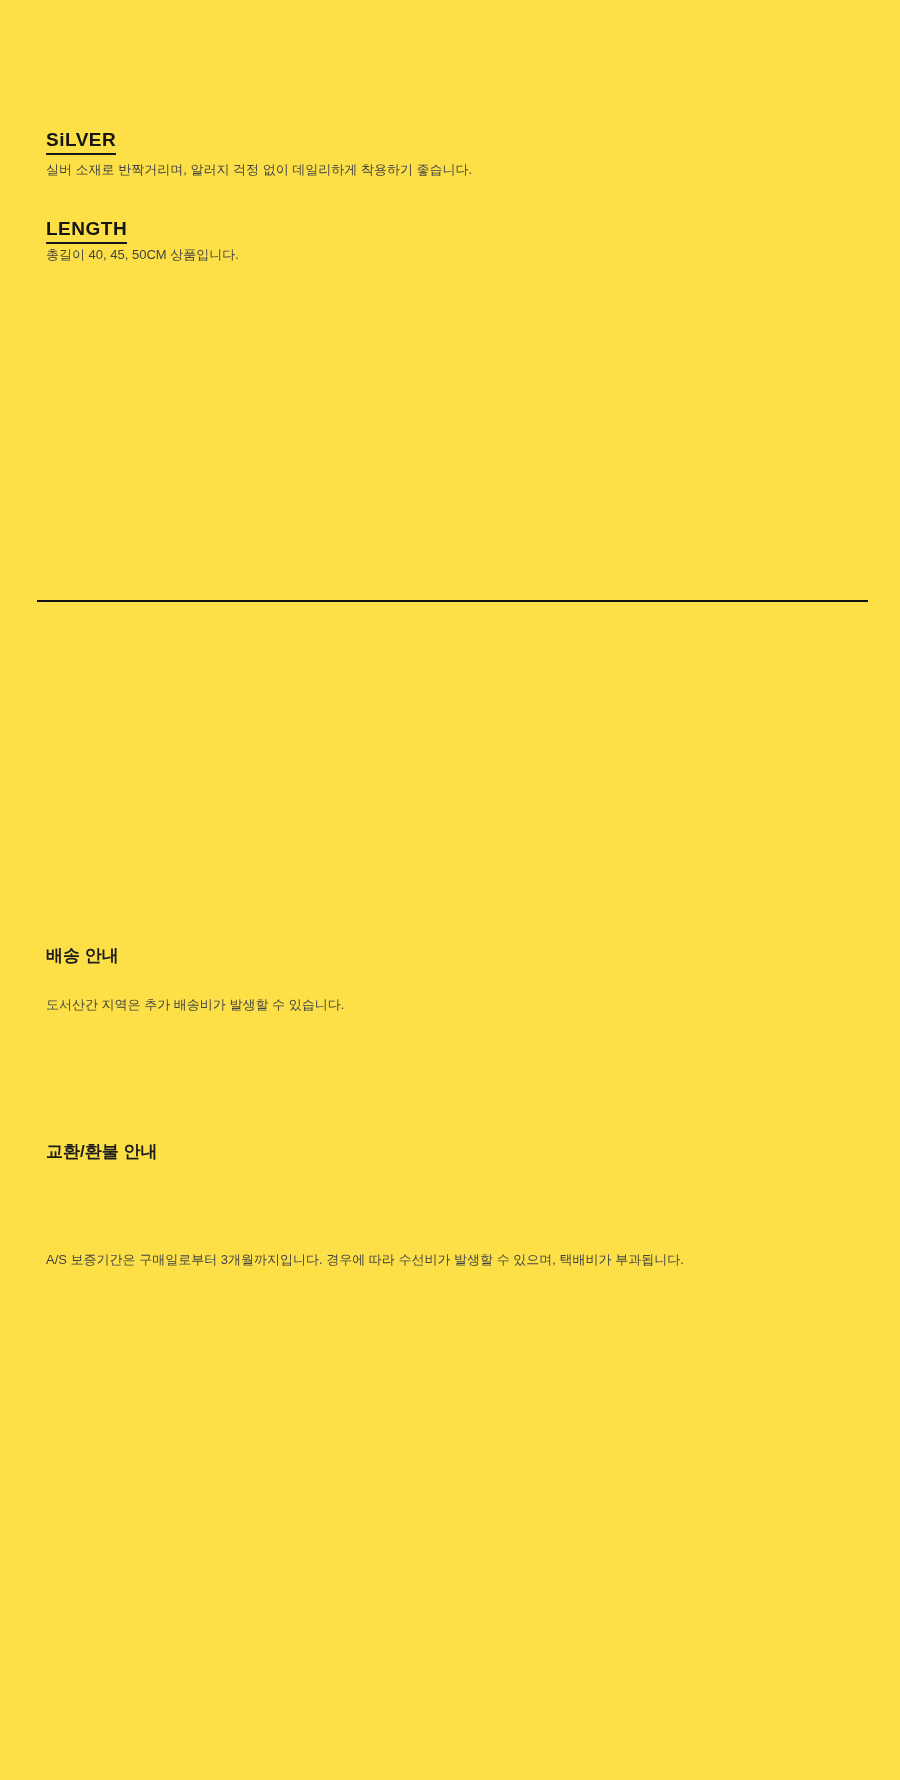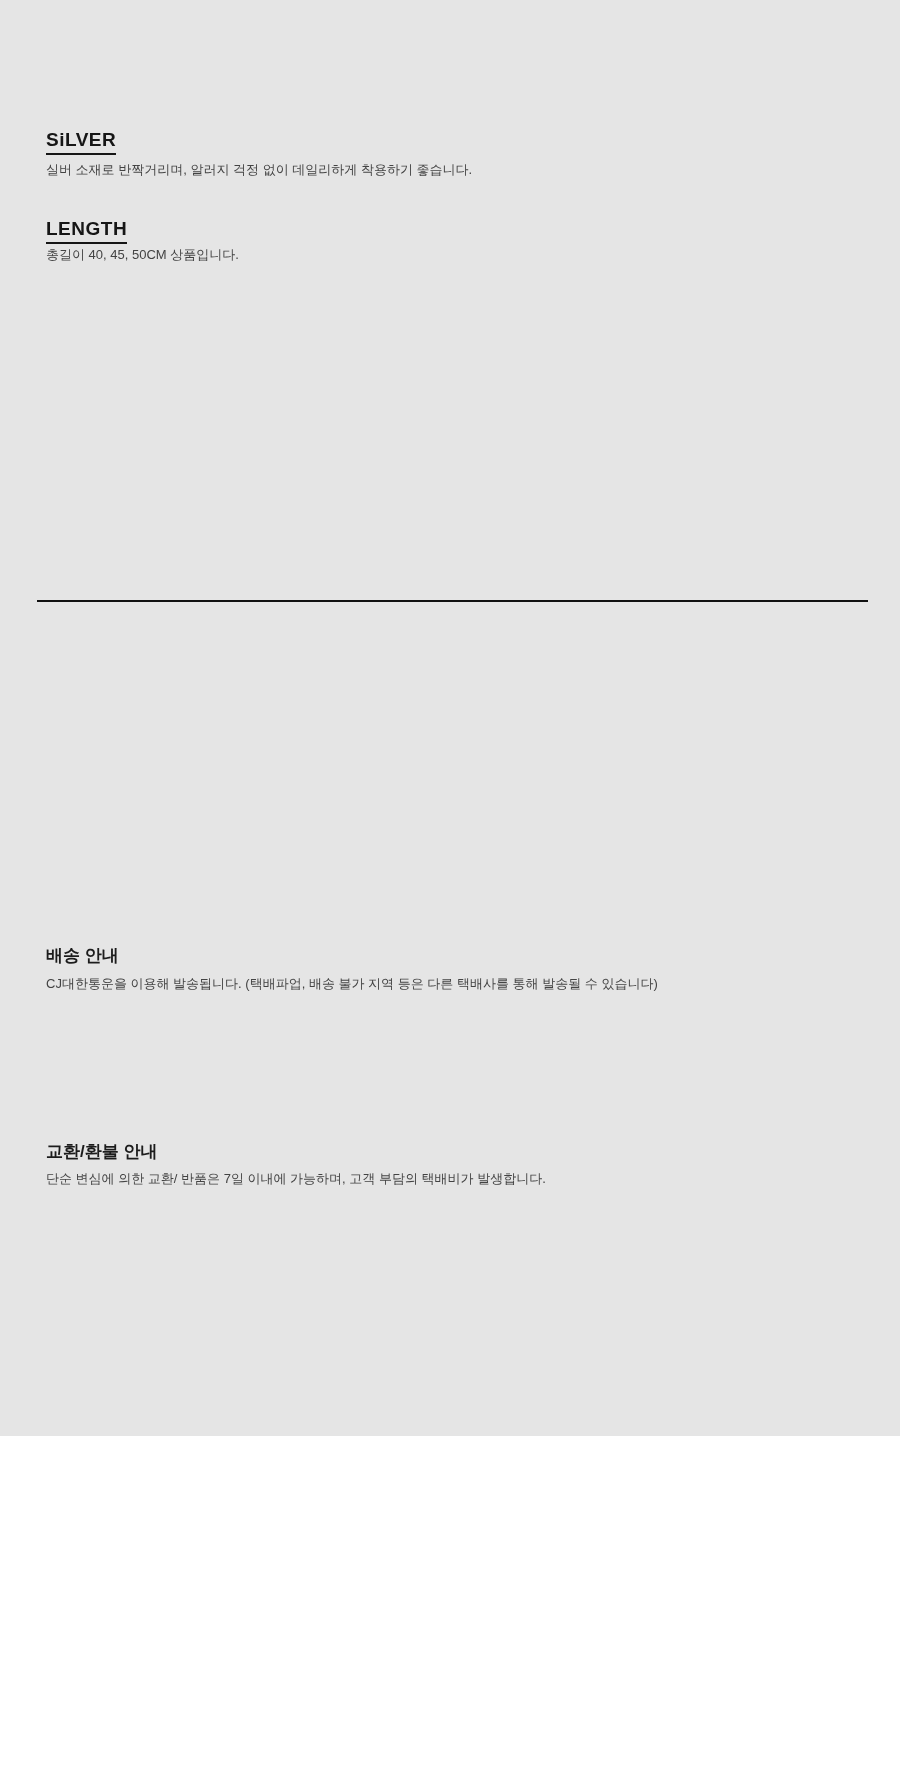--- a/index.html
+++ b/index.html
@@ -3,22 +3,22 @@
 <meta charset="utf-8">
 <style>
   html, body {
     margin: 0;
     padding: 0;
     background: #ffffff;
   }
   .page {
     position: relative;
     width: 900px;
-    height: 1436px;
-    background: #e5e5e5;
+    height: 1780px;
+    background: #fde047;
     overflow: hidden;
     font-family: "Liberation Sans", sans-serif;
   }
   .sec-heading {
     position: absolute;
     left: 46px;
     font-size: 19px;
     font-weight: bold;
     color: #161616;
     letter-spacing: 0.5px;
@@ -67,18 +67,18 @@
   <div class="body-line" style="top:160px">실버 소재로 반짝거리며, 알러지 걱정 없이 데일리하게 착용하기 좋습니다.</div>
 
   <div class="sec-heading" style="top:218px">
     <span class="u">LENGTH</span>
   </div>
   <div class="body-line" style="top:245px">총길이 40, 45, 50CM 상품입니다.</div>
 
   <div class="divider" style="top:600px"></div>
 
   <div class="info-heading" style="top:944px">배송 안내</div>
-  <div class="body-line" style="top:974px">CJ대한통운을 이용해 발송됩니다. (택배파업, 배송 불가 지역 등은 다른 택배사를 통해 발송될 수 있습니다)</div>
+  <div class="body-line" style="top:995px">도서산간 지역은 추가 배송비가 발생할 수 있습니다.</div>
 
   <div class="info-heading" style="top:1140px">교환/환불 안내</div>
-  <div class="body-line" style="top:1169px">단순 변심에 의한 교환/ 반품은 7일 이내에 가능하며, 고객 부담의 택배비가 발생합니다.</div>
+  <div class="body-line" style="top:1250px">A/S 보증기간은 구매일로부터 3개월까지입니다. 경우에 따라 수선비가 발생할 수 있으며, 택배비가 부과됩니다.</div>
 
 </div>
 
 </body></html>

